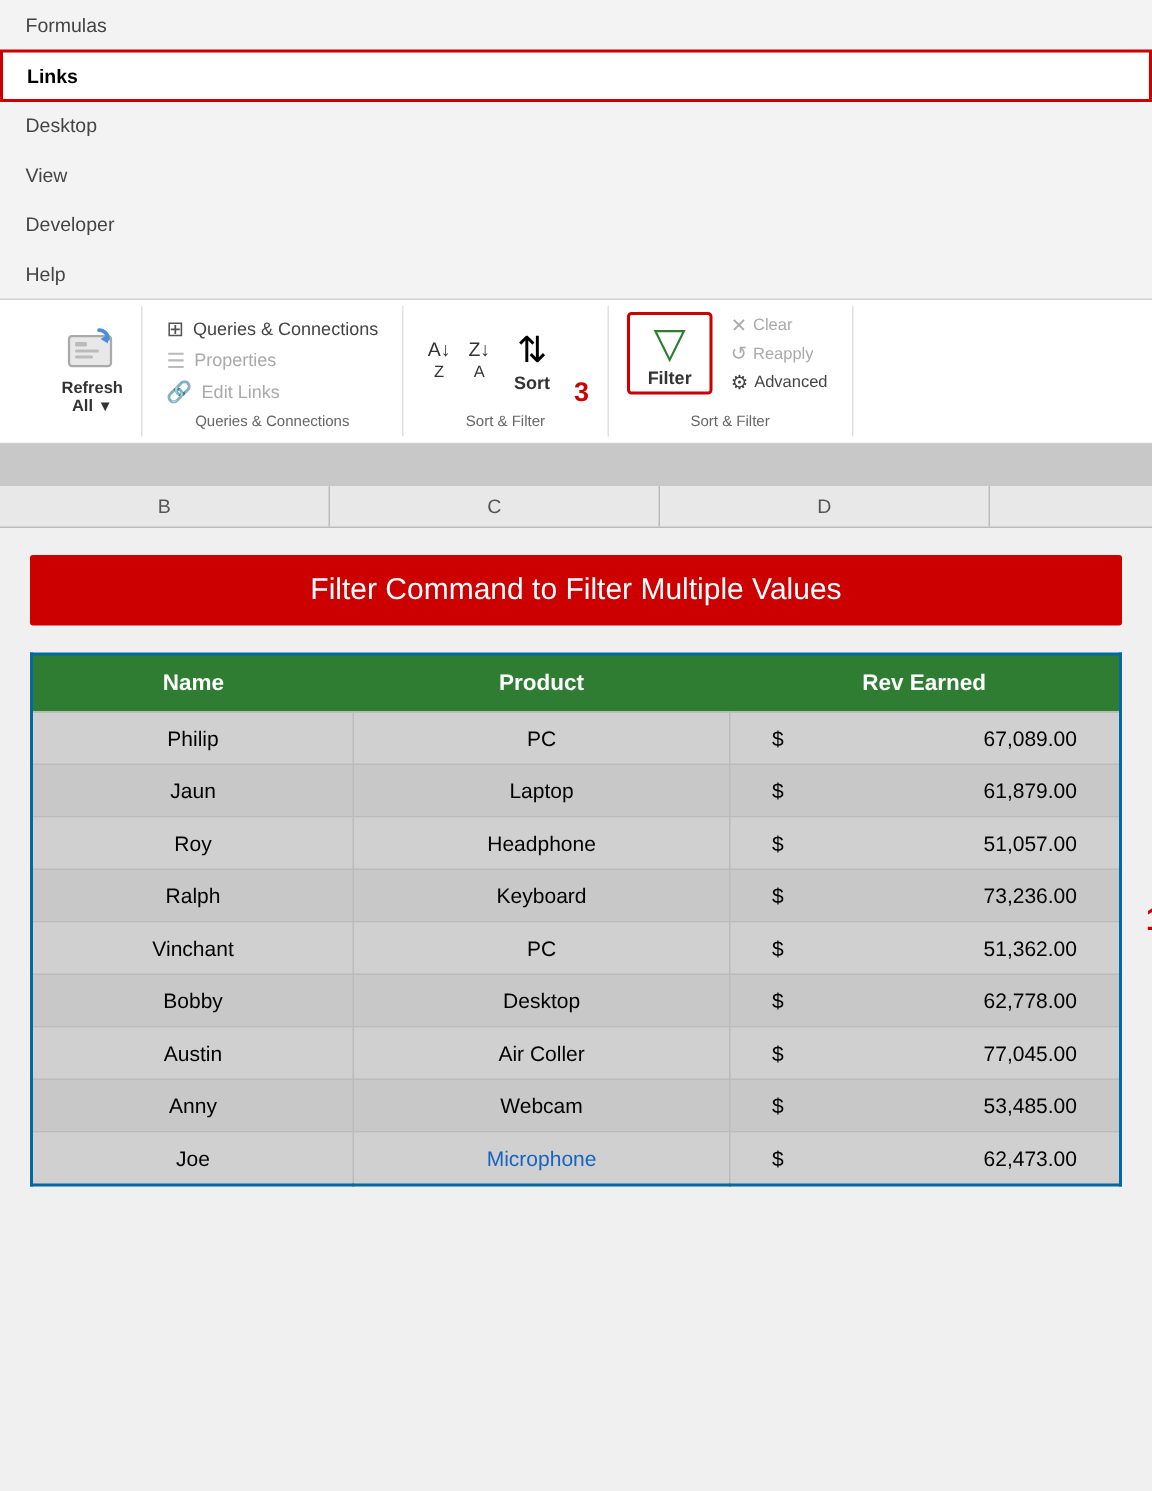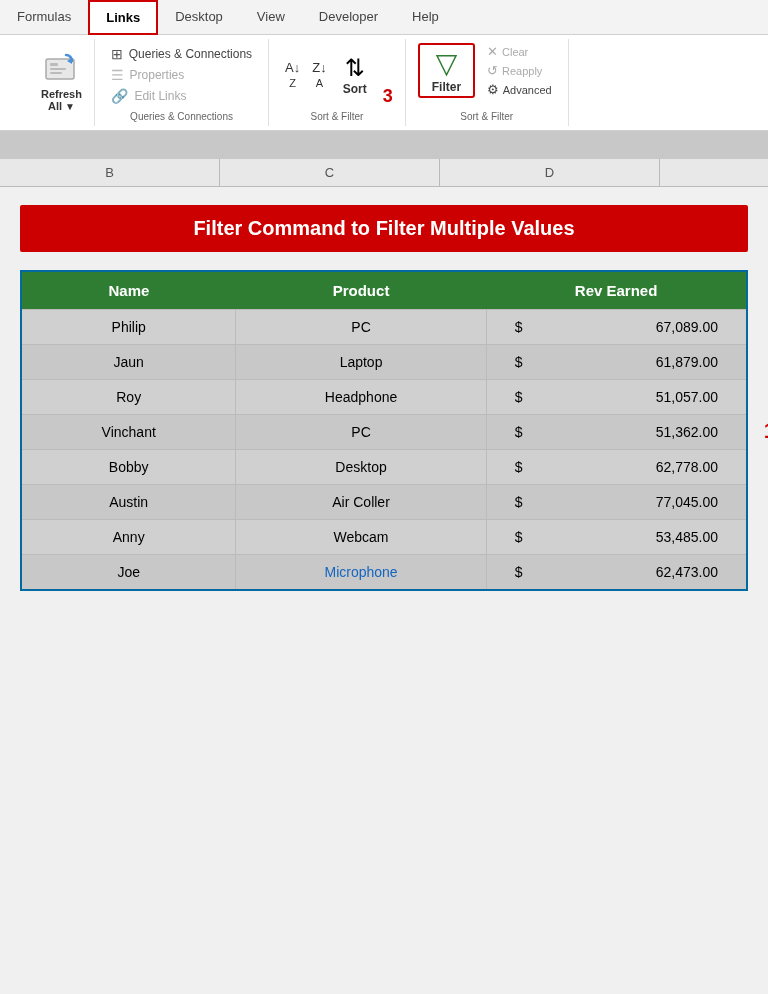--- a/index.html
+++ b/index.html
@@ -14,20 +14,21 @@
     
     .ribbon {
       background: #fff;
       border-bottom: 1px solid #d0d0d0;
       padding: 0;
     }
     .ribbon-tabs {
       display: flex;
       background: #f3f3f3;
       border-bottom: 1px solid #d0d0d0;
+      flex-direction: column;
     }
     .ribbon-tab {
       padding: 8px 16px;
       font-size: 13px;
       cursor: pointer;
       color: #444;
       border: 1px solid transparent;
     }
     .ribbon-tab.active {
       background: #fff;
@@ -225,21 +226,21 @@
 
     
     .table-area {
       padding: 18px 20px;
       background: #f0f0f0;
     }
     .title-banner {
       background: #c00;
       color: #fff;
       font-size: 20px;
-      font-weight: bold;
+      font-weight: normal;
       text-align: center;
       padding: 12px 20px;
       margin-bottom: 18px;
       border-radius: 2px;
     }
     .data-table {
       width: 100%;
       border-collapse: collapse;
       border: 2px solid #0369a1;
     }
@@ -419,20 +420,25 @@
             <td>Jaun</td>
             <td>Laptop</td>
             <td style="text-align: left;"><span style="margin-right:8px;">$</span><span style="float:right;">61,879.00</span></td>
           </tr>
           <tr>
             <td>Roy</td>
             <td>Headphone</td>
             <td style="text-align: left;"><span style="margin-right:8px;">$</span><span style="float:right;">51,057.00</span></td>
           </tr>
           <tr>
+            <td>Ralph</td>
+            <td>Keyboard</td>
+            <td style="text-align: left;"><span style="margin-right:8px;">$</span><span style="float:right;">73,236.00</span></td>
+          </tr>
+          <tr>
             <td>Vinchant</td>
             <td>PC</td>
             <td style="text-align: left;"><span style="margin-right:8px;">$</span><span style="float:right;">51,362.00</span></td>
           </tr>
           <tr>
             <td>Bobby</td>
             <td>Desktop</td>
             <td style="text-align: left;"><span style="margin-right:8px;">$</span><span style="float:right;">62,778.00</span></td>
           </tr>
           <tr>

